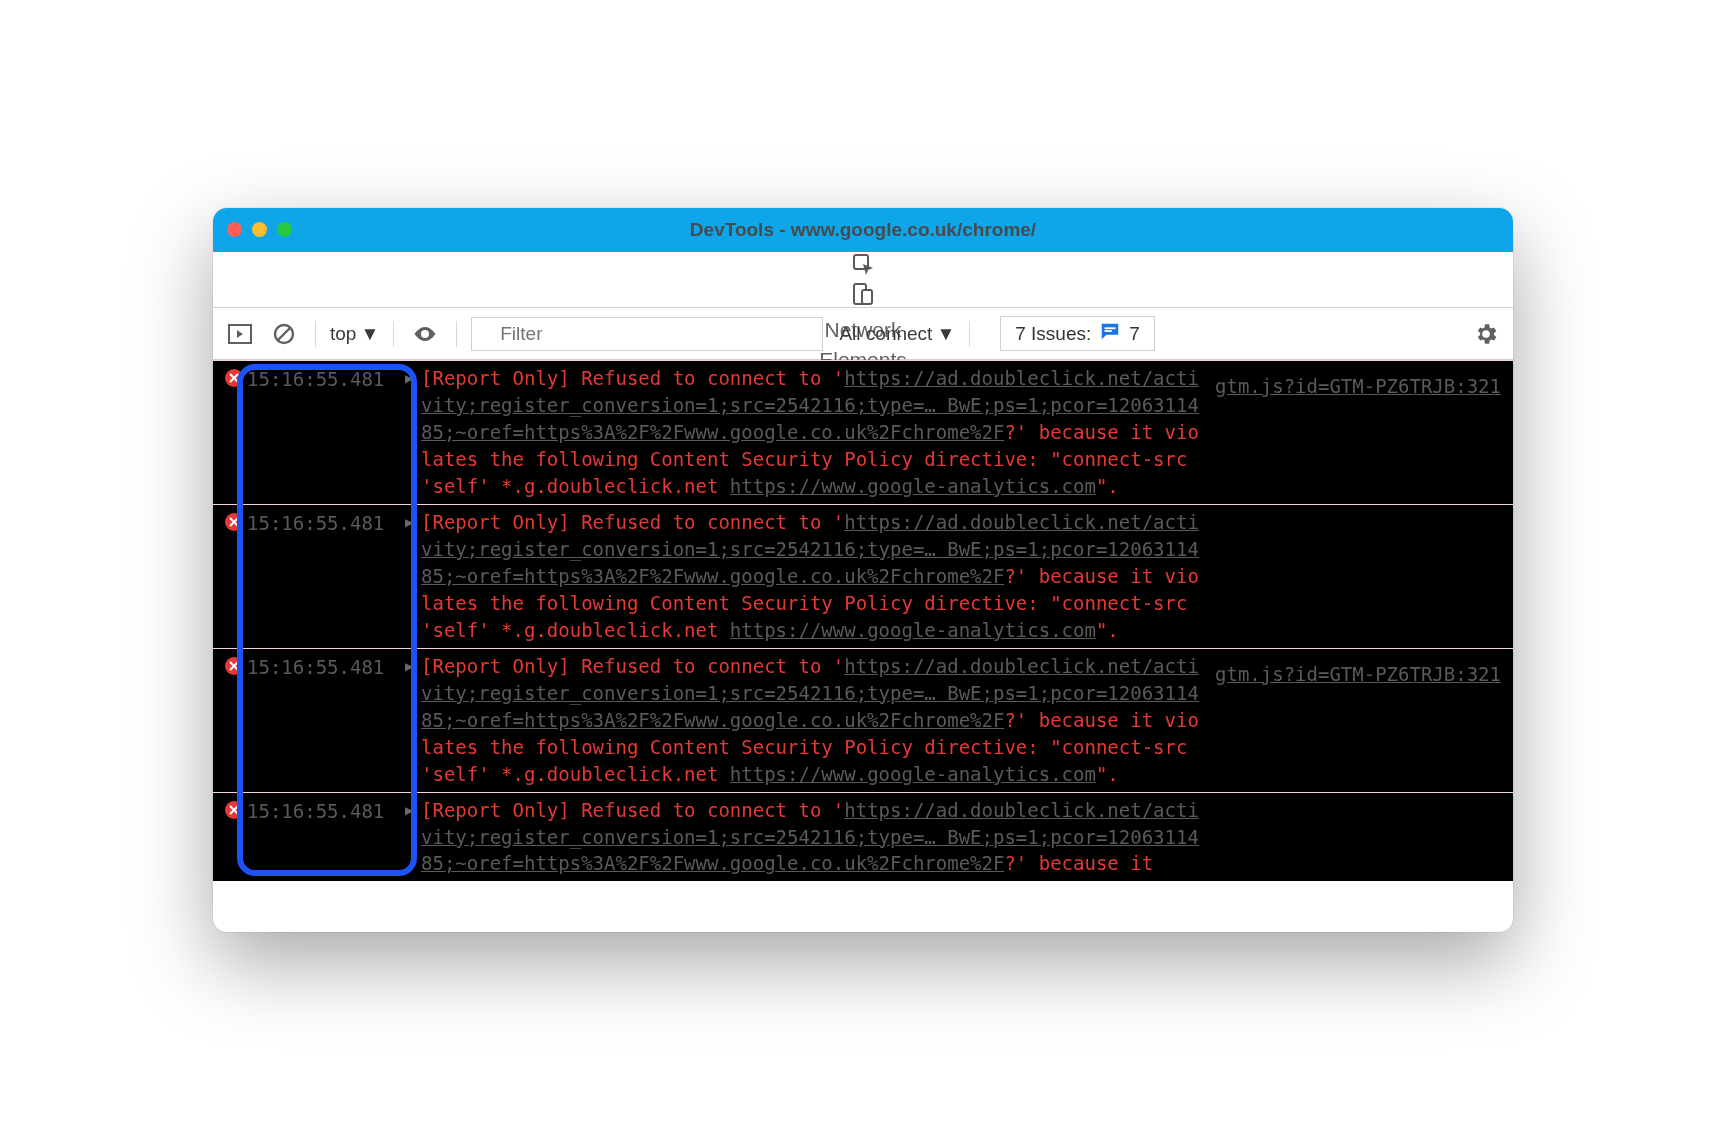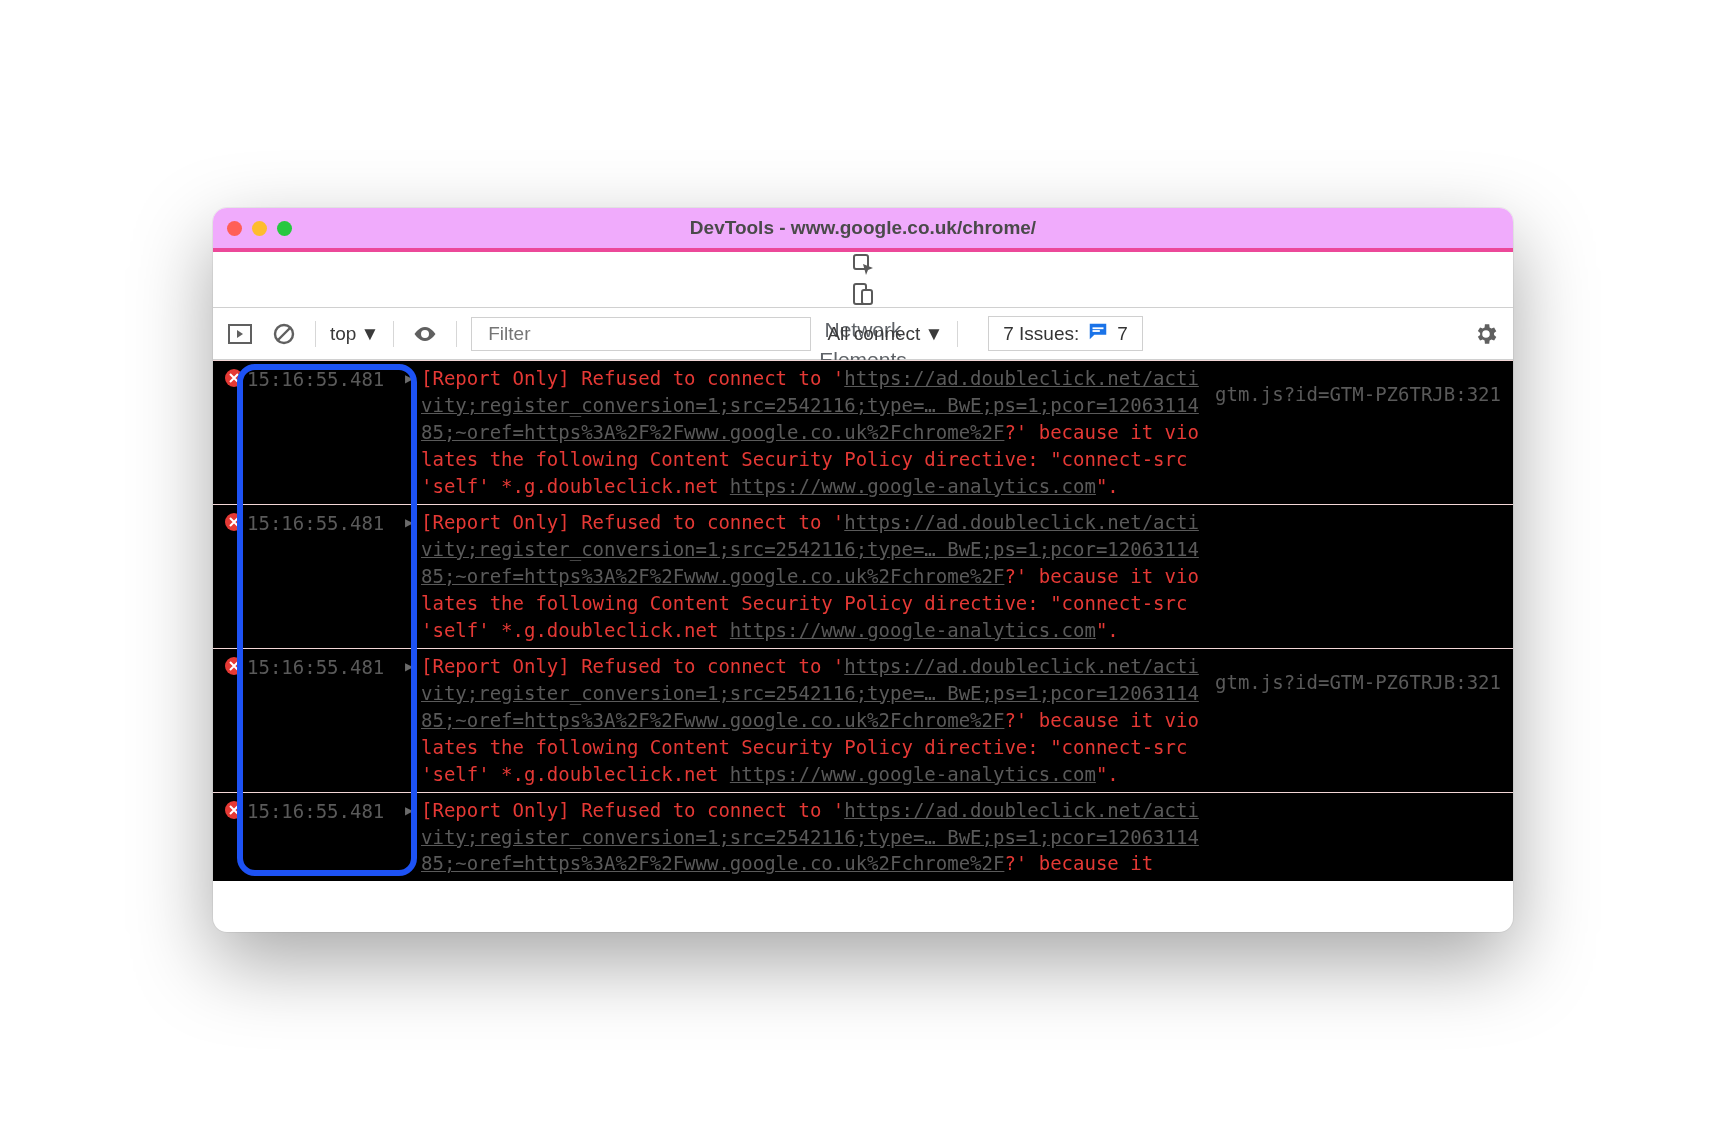--- a/index.html
+++ b/index.html
@@ -1,47 +1,47 @@
 <!DOCTYPE html>
 <html><head>
 <meta charset="utf-8">
 <style>
 * { margin: 0; padding: 0; box-sizing: border-box; }
 body { font-family: -apple-system, BlinkMacSystemFont, "Helvetica Neue", Arial, sans-serif; background: #fff; display: flex; align-items: center; justify-content: center; height: 1140px; width: 1726px; }
 .window { width: 1300px; border-radius: 14px; background: #fff; box-shadow: 0 30px 80px rgba(0,0,0,.35), 0 0 0 1px rgba(0,0,0,.05); overflow: hidden; }
-.titlebar { height: 44px; display: flex; align-items: center; padding: 0 14px; background: #f0abfc; border-bottom: 4px solid #ec4899; position: relative; }
+.titlebar { height: 44px; display: flex; align-items: center; padding: 0 14px; background: #0ea5e9; border-bottom: 1px solid #ec4899; position: relative; }
 .tl-dots { display: flex; gap: 10px; }
 .dot { width: 15px; height: 15px; border-radius: 50%; }
 .dot.red{background:#ff5f57;} .dot.yellow{background:#febc2e;} .dot.green{background:#28c840;}
 .title-text { position:absolute; left:0; right:0; text-align:center; font-size:19px; font-weight:700; color:#4a4a4a; pointer-events:none; }
 .tabbar { height: 56px; display:flex; align-items:center; padding:0 2px; gap:6px; border-bottom:1px solid #d0d0d0;flex-direction:column; }
 .icon-cell { width:34px; display:flex; justify-content:center; color:#5a5a5a; }
 .divider { width:1px; height:26px; background:#d7d7d7; margin: 0 4px;}
 .tab { font-size:21px; color:#5f6368; padding: 0 16px; height:100%; display:flex; align-items:center; cursor:pointer; }
 .tab.active { color:#1a73e8; font-weight:500; position:relative; }
 .tab.active::after { content:""; position:absolute; left:0; right:0; bottom:-1px; height:4px; background:#1a73e8; }
 .spacer { flex:1; }
 .badge-group { display:flex; border:1px solid #d0d0d0; border-radius:4px; overflow:hidden; }
 .badge { display:flex; align-items:center; gap:6px; padding:3px 12px; font-size:18px; font-weight:700; color:#444; }
 .badge+.badge{ border-left:1px solid #d0d0d0;}
 .err-circ{width:18px;height:18px;border-radius:50%;background:#e53935;display:flex;align-items:center;justify-content:center;}
 .err-circ svg{width:10px;height:10px;}
 .msg-icon-blue svg{width:22px;height:22px;}
 .gear{ color:#606060;}
 .toolbar{ height:52px; display:flex; align-items:center; padding:0 10px; gap:10px; border-bottom:1px solid #d0d0d0;}
 .tselect{ font-size:19px; color:#3a3a3a; display:flex; gap:4px;}
-.filter-input{ flex:1; height:34px; border:1px solid #d0d0d0; padding:0 16px; font-size:19px; color:#6d28d9; outline:none; max-width:490px;}
+.filter-input{ flex:1; height:34px; border:1px solid #d0d0d0; padding:0 28px; font-size:19px; color:#6d28d9; outline:none; max-width:490px;}
 .issues-box{ border:1px solid #d0d0d0; padding:3px 14px; font-size:19px; color:#333; display:flex; align-items:center; gap:8px;margin-left:16px;}
 .rows{ font-family: "Menlo","Consolas",monospace; font-size:19px; line-height:1.42; }
 .row{ display:flex; background:#000000; border-top:1px solid #f3d6d6; padding:4px 6px 4px 10px; position:relative;}
 .row .ric{ width:22px; flex:none; display:flex; justify-content:center; padding-top:4px;}
 .row .ts{ width:160px; flex:none; color:#5a5a5a; padding-top:1px; padding-left:2px;}
 .row .caret{ width:16px; flex:none; color:#6b6b6b; font-size:14px; padding-top:4px;}
 .row .msg{ flex:1; color:#e53935; word-break:break-all; padding-right:300px; position:relative;}
-.row .rhs{ position:absolute; right:12px; top:20px; color:#5a5a5a; }
+.row .rhs{ position:absolute; right:12px; top:12px; color:#5a5a5a; text-decoration:underline;}
 .msg .u{ color:#5a5a5a; text-decoration:underline;}
 .msg .lbl{ color:#e53935;}
 .highlight-box{ position:absolute; border:6px solid #1d52f4; border-radius:18px; pointer-events:none;}
 .content{ position:relative; height:572px; overflow:hidden;}
 </style>
 </head>
 <body>
 
 <div class="window">
 

